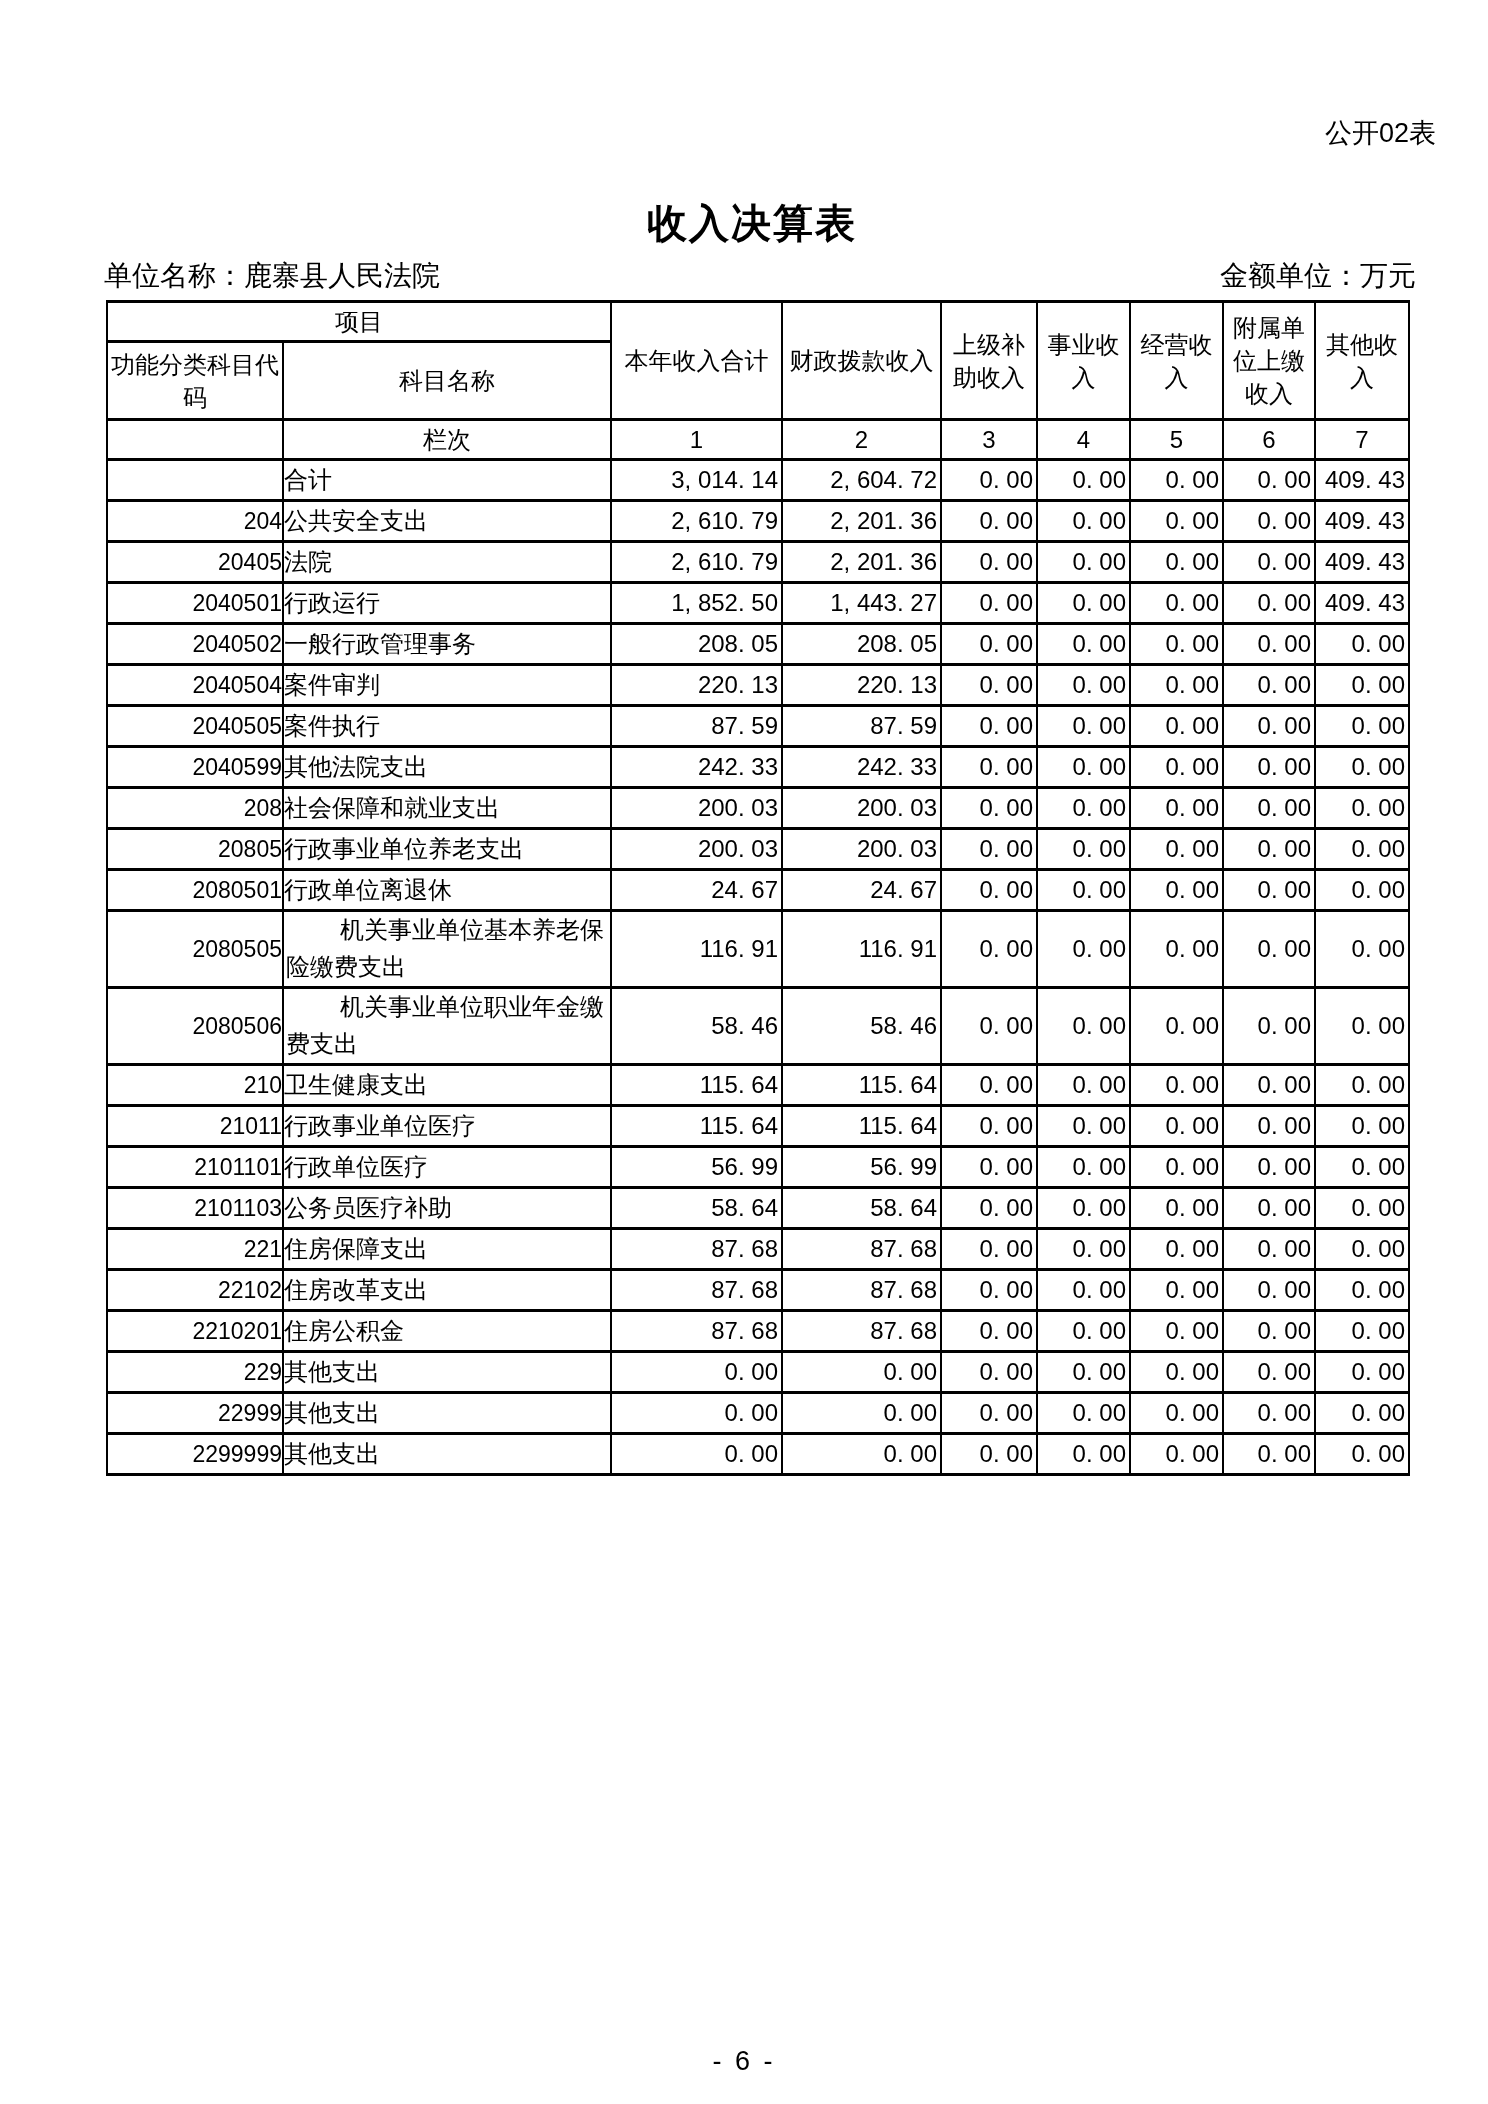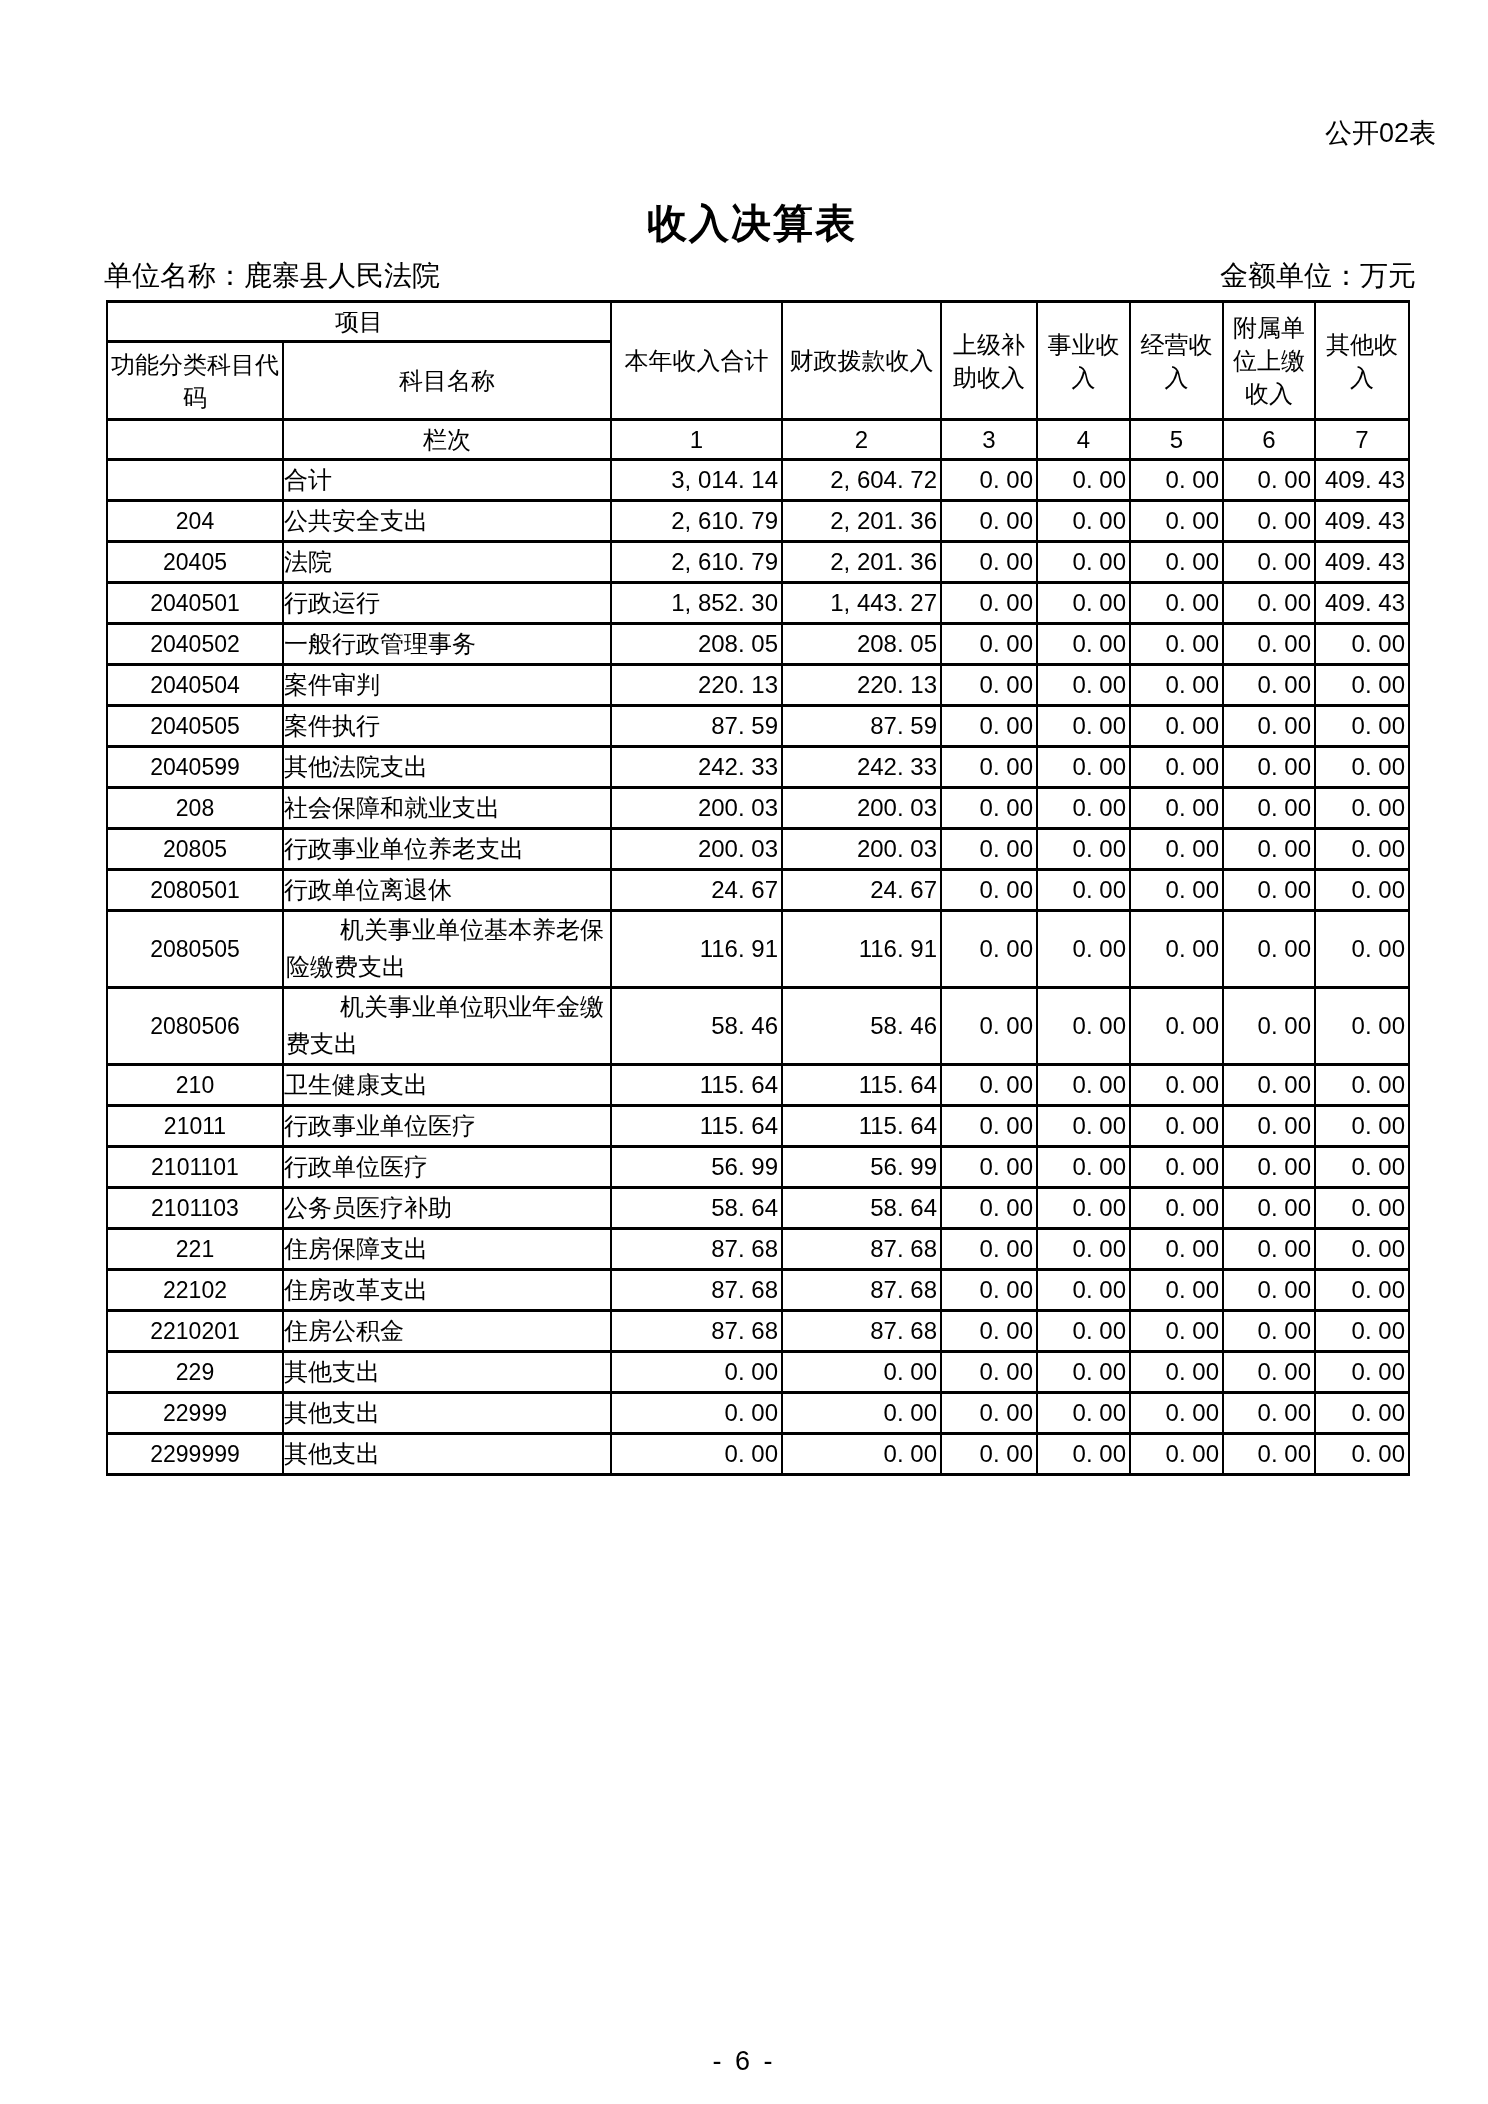--- a/index.html
+++ b/index.html
@@ -43,21 +43,21 @@
     vertical-align: middle;
     box-sizing: border-box;
   }
   thead th { text-align: center; line-height: 33px; padding: 2px 4px; }
   tr.h40 { height: 40px; }
   tr.h78 { height: 78px; }
   tr.lanci td { text-align: center; height: 40px; line-height: 34px; }
   tbody tr { height: 41px; }
   tbody tr.tall { height: 77px; }
 
-  td.code { text-align: center; font-size: 23px; letter-spacing: 0px; margin-top: 12px; }
+  td.code { text-align: right; font-size: 23px; letter-spacing: 0px; margin-top: 12px; }
   .code-l1 { padding-left: 13px; }
   .code-l2 { padding-left: 26px; }
   .code-l3 { padding-left: 60px; }
 
   td.name { text-align: left; line-height: 30px; padding-right: 2px; }
   .name-l0 { text-align: center; }
   .name-l1 { padding-left: 8px; }
   .name-l2 { padding-left: 30px; }
   .name-l3 { padding-left: 56px; }
   tbody tr.tall td.name {
@@ -158,21 +158,21 @@
           <td class="num">2, 201. 36</td>
           <td class="num">0. 00</td>
           <td class="num">0. 00</td>
           <td class="num">0. 00</td>
           <td class="num">0. 00</td>
           <td class="num">409. 43</td>
         </tr>
         <tr class="">
           <td class="code code-l3">2040501</td>
           <td class="name name-l3">行政运行</td>
-          <td class="num">1, 852. 30</td>
+          <td class="num">1, 852. 50</td>
           <td class="num">1, 443. 27</td>
           <td class="num">0. 00</td>
           <td class="num">0. 00</td>
           <td class="num">0. 00</td>
           <td class="num">0. 00</td>
           <td class="num">409. 43</td>
         </tr>
         <tr class="">
           <td class="code code-l3">2040502</td>
           <td class="name name-l3">一般行政管理事务</td>

